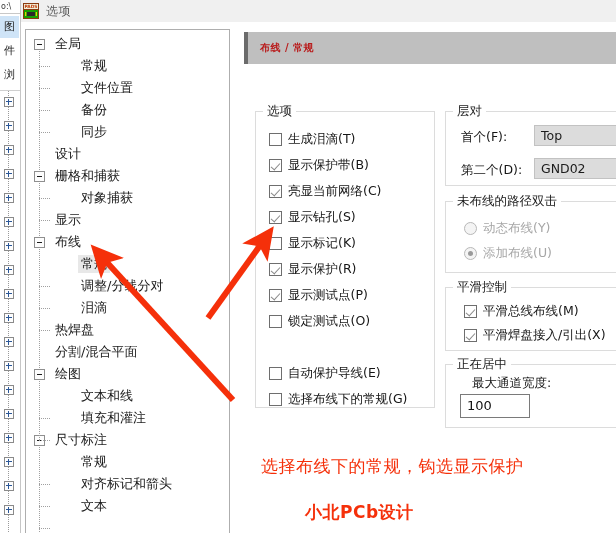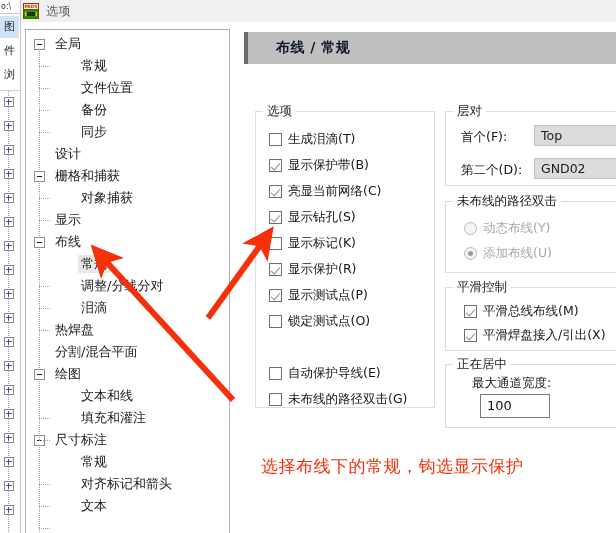--- a/index.html
+++ b/index.html
@@ -127,22 +127,22 @@
     position: absolute; left: 216px; top: 0; right: 0; bottom: 0;
     background: #ffffff;
   }
   .page-header {
     position: absolute; left: 7px; top: 9px; right: 0; height: 32px;
     background: #bfbfbf;
     border-left: 4px solid #6b6b6b;
     display: flex; align-items: center;
   }
   .page-header .ht {
-    color: #0f172a; font-size: 14px; font-weight: bold;
-    margin-left: 28px; letter-spacing: .5px;
+    color: #b91c1c; font-size: 10px; font-weight: bold;
+    margin-left: 12px; letter-spacing: .5px;
   }
 
   .group {
     position: absolute;
     border: 1px solid #dcdcdc;
   }
   .group > .gtitle {
     position: absolute; top: -9px; left: 7px;
     background: #ffffff; padding: 0 4px;
     font-size: 12.5px; color: #1a1a1a; white-space: nowrap;
@@ -397,21 +397,21 @@
           <div class="chk-row" style="top:200px;">
             <span class="cbox"></span>
             <span class="chk-lbl">锁定测试点(O)</span>
           </div>
           <div class="chk-row" style="top:252px;">
             <span class="cbox"></span>
             <span class="chk-lbl">自动保护导线(E)</span>
           </div>
           <div class="chk-row" style="top:278px;">
             <span class="cbox"></span>
-            <span class="chk-lbl">未布线的路径双击(G)</span>
+            <span class="chk-lbl">选择布线下的常规(G)</span>
           </div>
         </div>
 
         <div class="group" style="left:208px; top:88px; width:192px; height:75px;">
           <div class="gtitle">层对</div>
           <div class="field-lbl" style="left:15px; top:17px;">首个(F):</div>
           <div class="ro-field" style="left:88px; top:13px; width:110px;">Top</div>
           <div class="field-lbl" style="left:15px; top:50px;">第二个(D):</div>
           <div class="ro-field" style="left:88px; top:46px; width:110px;">GND02</div>
         </div>
@@ -436,24 +436,25 @@
           </div>
           <div class="chk-row" style="left:18px; top:38px;">
             <span class="cbox on"></span>
             <span class="chk-lbl">平滑焊盘接入/引出(X)</span>
           </div>
         </div>
 
         <div class="group" style="left:208px; top:341px; width:192px; height:64px;">
           <div class="gtitle">正在居中</div>
           <div class="field-lbl" style="left:26px; top:10px;">最大通道宽度:</div>
-          <div class="txt-field" style="left:14px; top:29px; width:70px;margin-left:20px;">100</div>
+          <div class="txt-field" style="left:14px; top:29px; width:70px;">100</div>
         </div>
 
         <div class="anno" style="left:24px; top:432px;">选择布线下的常规，钩选显示保护</div>
+        <div class="anno anno2" style="left:68px; top:478px;">小北PCb设计</div>
 
       </div>
     </div>
   </div>
 
   <svg class="overlay" viewBox="0 0 616 533">
     <defs>
       <marker id="ah" markerWidth="6" markerHeight="6" refX="2.6" refY="3" orient="auto" markerUnits="strokeWidth">
         <path d="M0,0.4 L5.4,3 L0,5.6 L1.3,3 Z" fill="#f5300a"></path>
       </marker>

